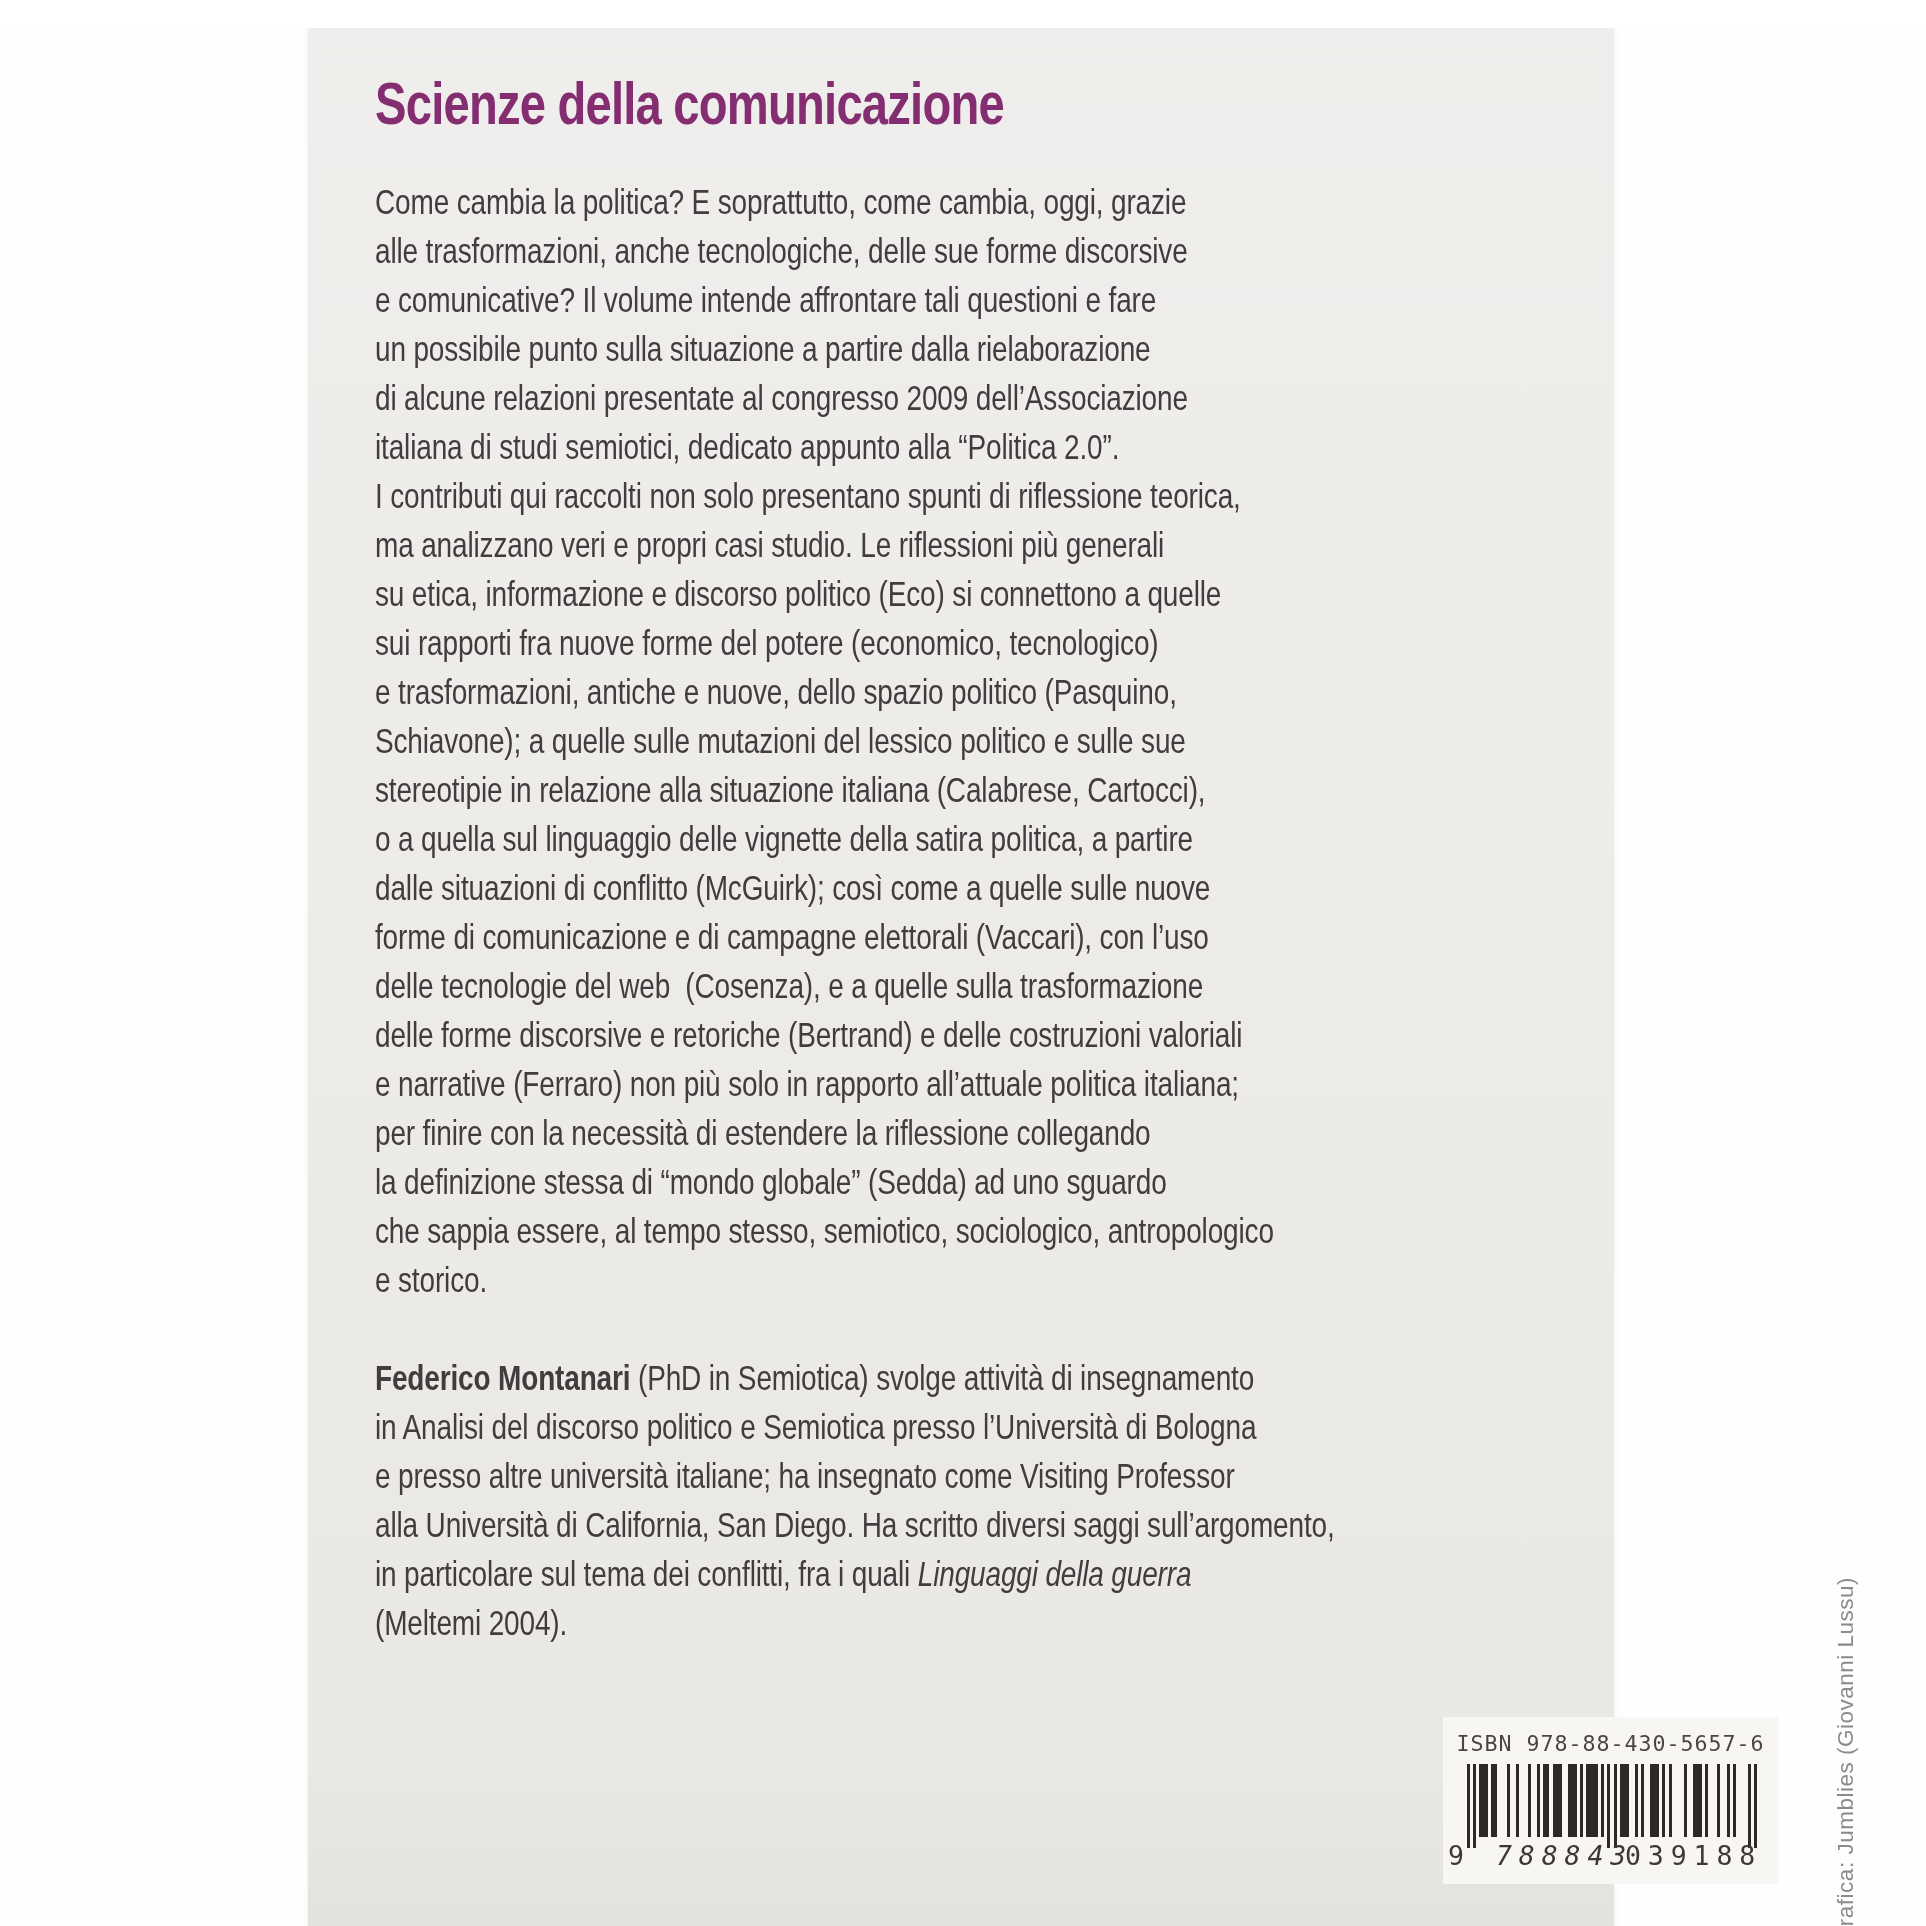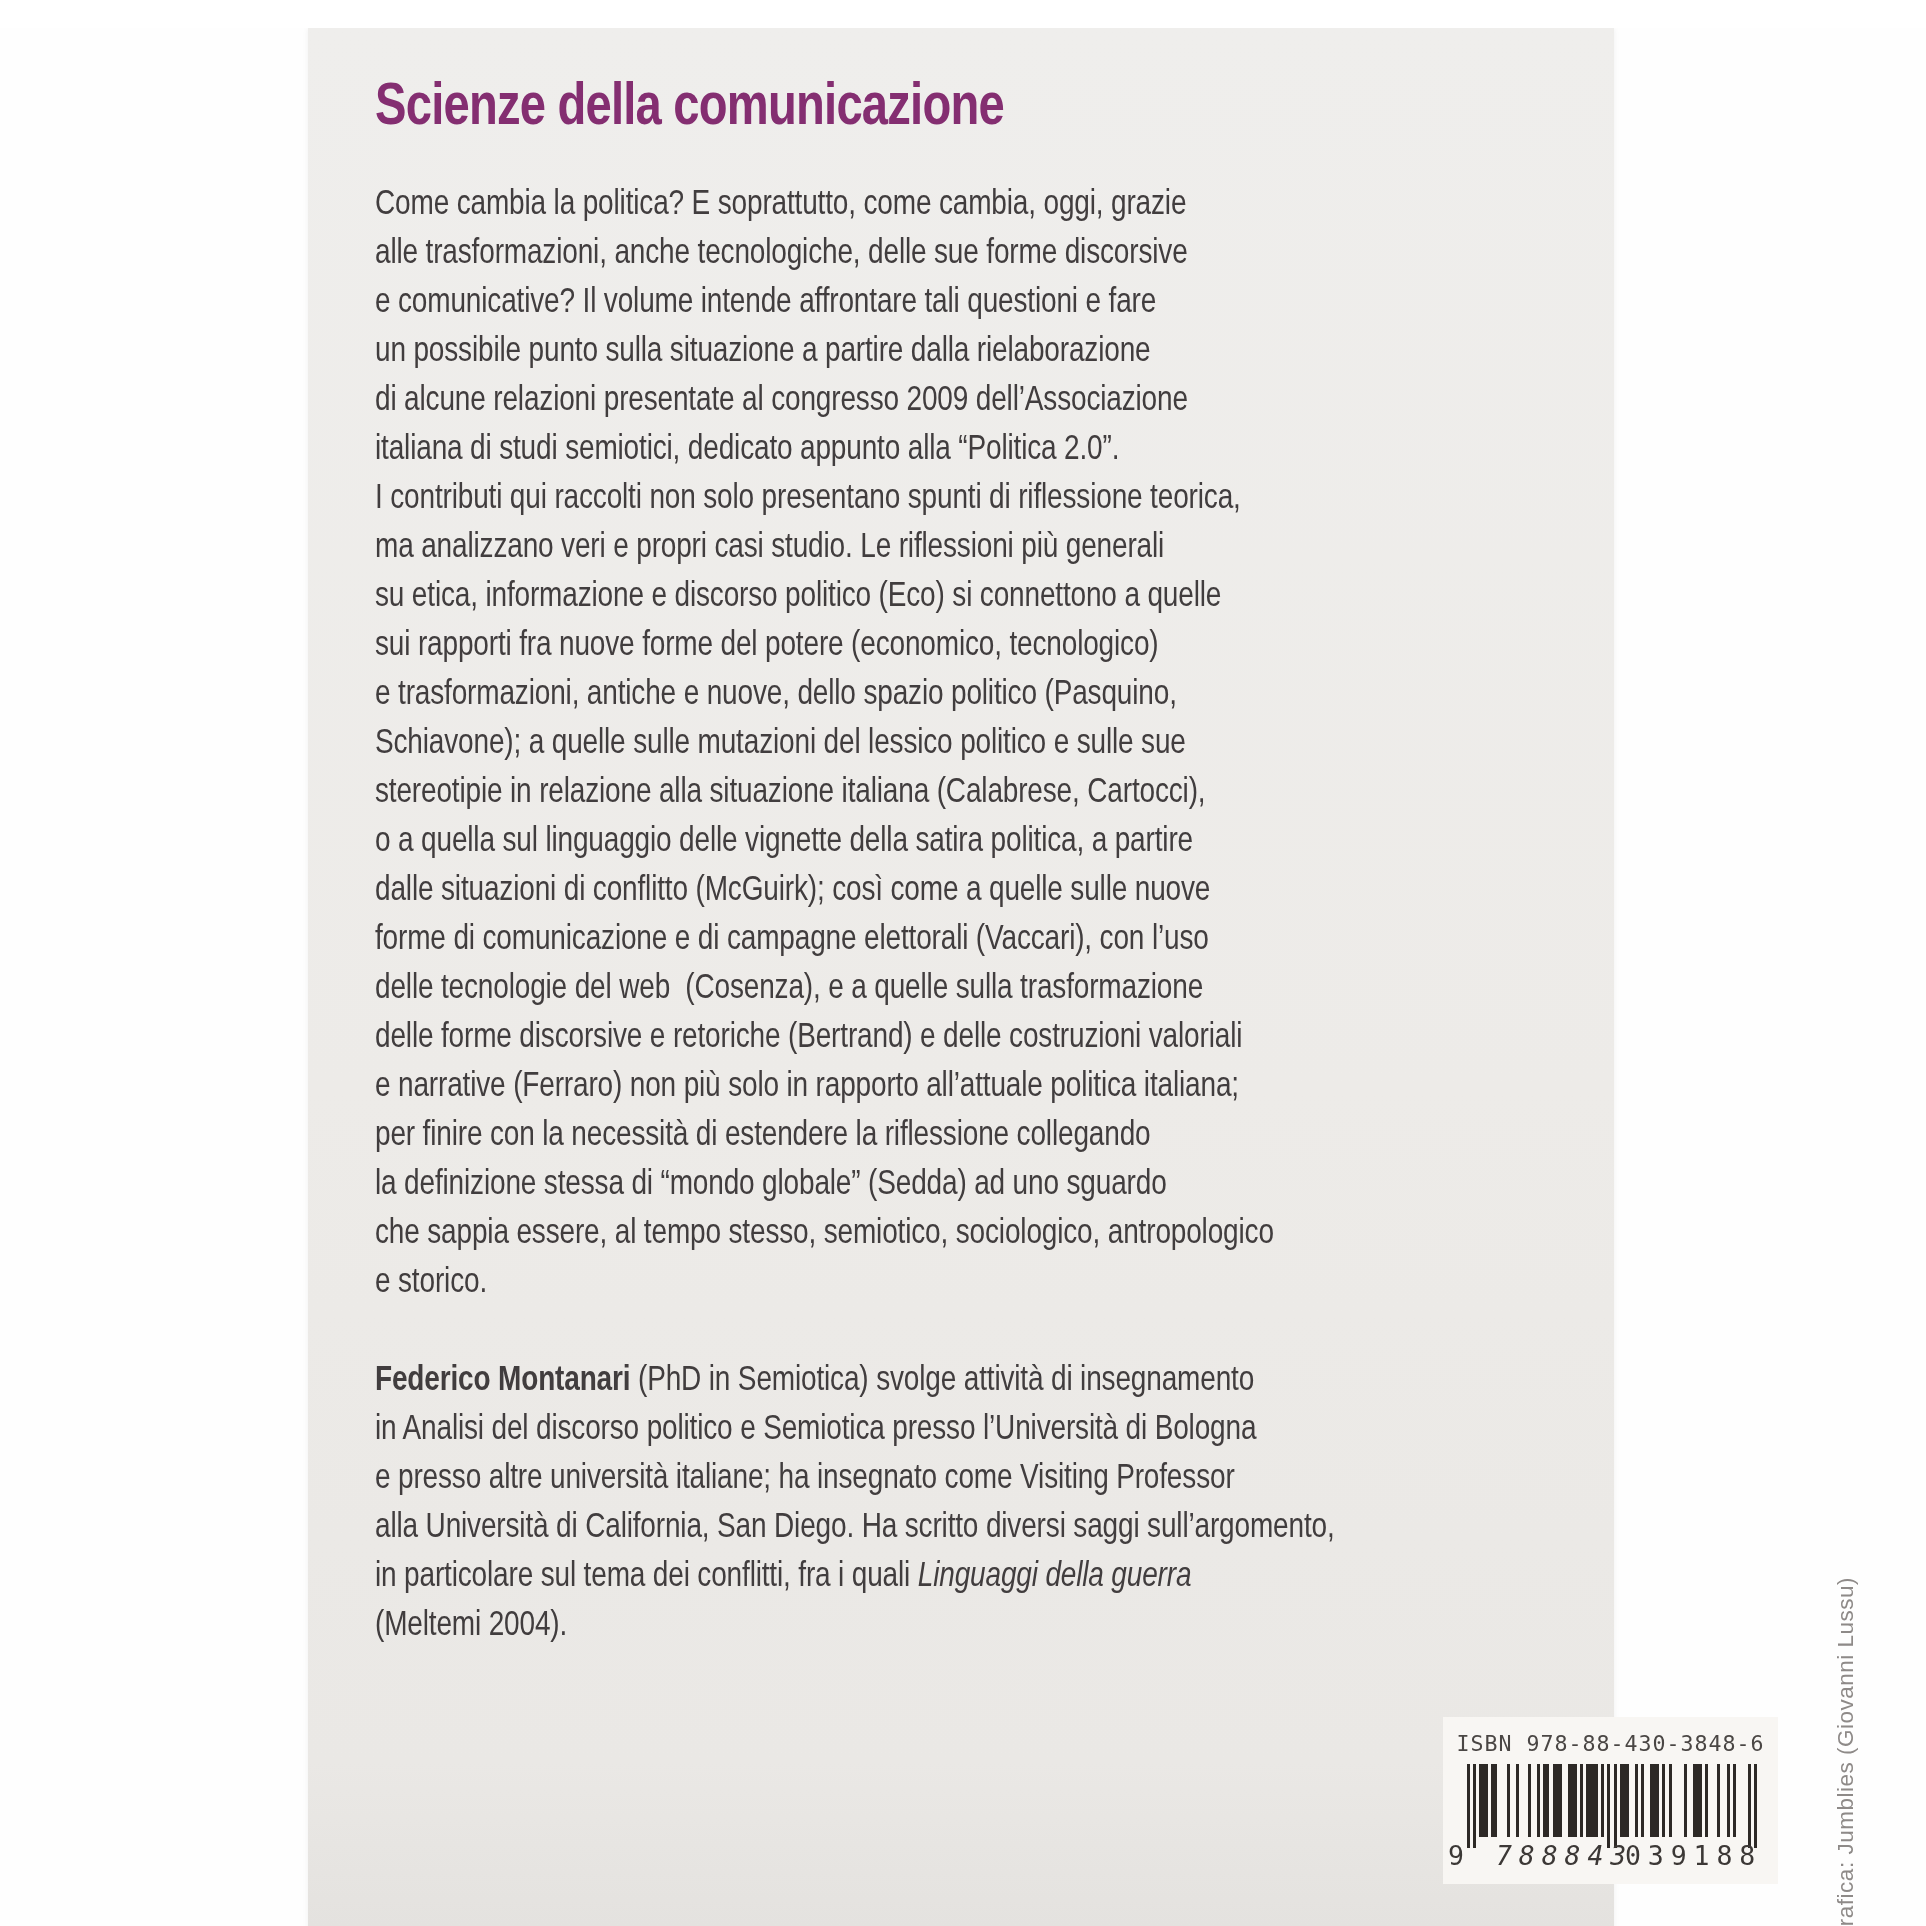--- a/index.html
+++ b/index.html
@@ -77,21 +77,21 @@
         <div class="line"><span>in particolare sul tema dei conflitti, fra i quali </span><span class="i">Linguaggi della guerra</span></div>
         <div class="line">(Meltemi 2004).</div>
       </div>
     </div>
 
     <div class="credit">
       <span>Grafica: Jumblies (Giovanni Lussu)</span>
     </div>
 
     <div class="barcode-label">
-      <div class="isbn-line">ISBN 978-88-430-3848-6</div>
+      <div class="isbn-line">ISBN 978-88-430-5657-6</div>
       <div class="bars">
           <div class="bar" style="left: 0px; width: 3.1px; height: 84px;"></div>
           <div class="bar" style="left: 6.1px; width: 3.1px; height: 84px;"></div>
           <div class="bar" style="left: 12.2px; width: 9.2px; height: 73px;"></div>
           <div class="bar" style="left: 24.4px; width: 6.1px; height: 73px;"></div>
           <div class="bar" style="left: 40px; width: 3.1px; height: 73px;"></div>
           <div class="bar" style="left: 49px; width: 3.1px; height: 73px;"></div>
           <div class="bar" style="left: 61px; width: 3.1px; height: 73px;"></div>
           <div class="bar" style="left: 70px; width: 3.1px; height: 73px;"></div>
           <div class="bar" style="left: 76px; width: 6.1px; height: 73px;"></div>

